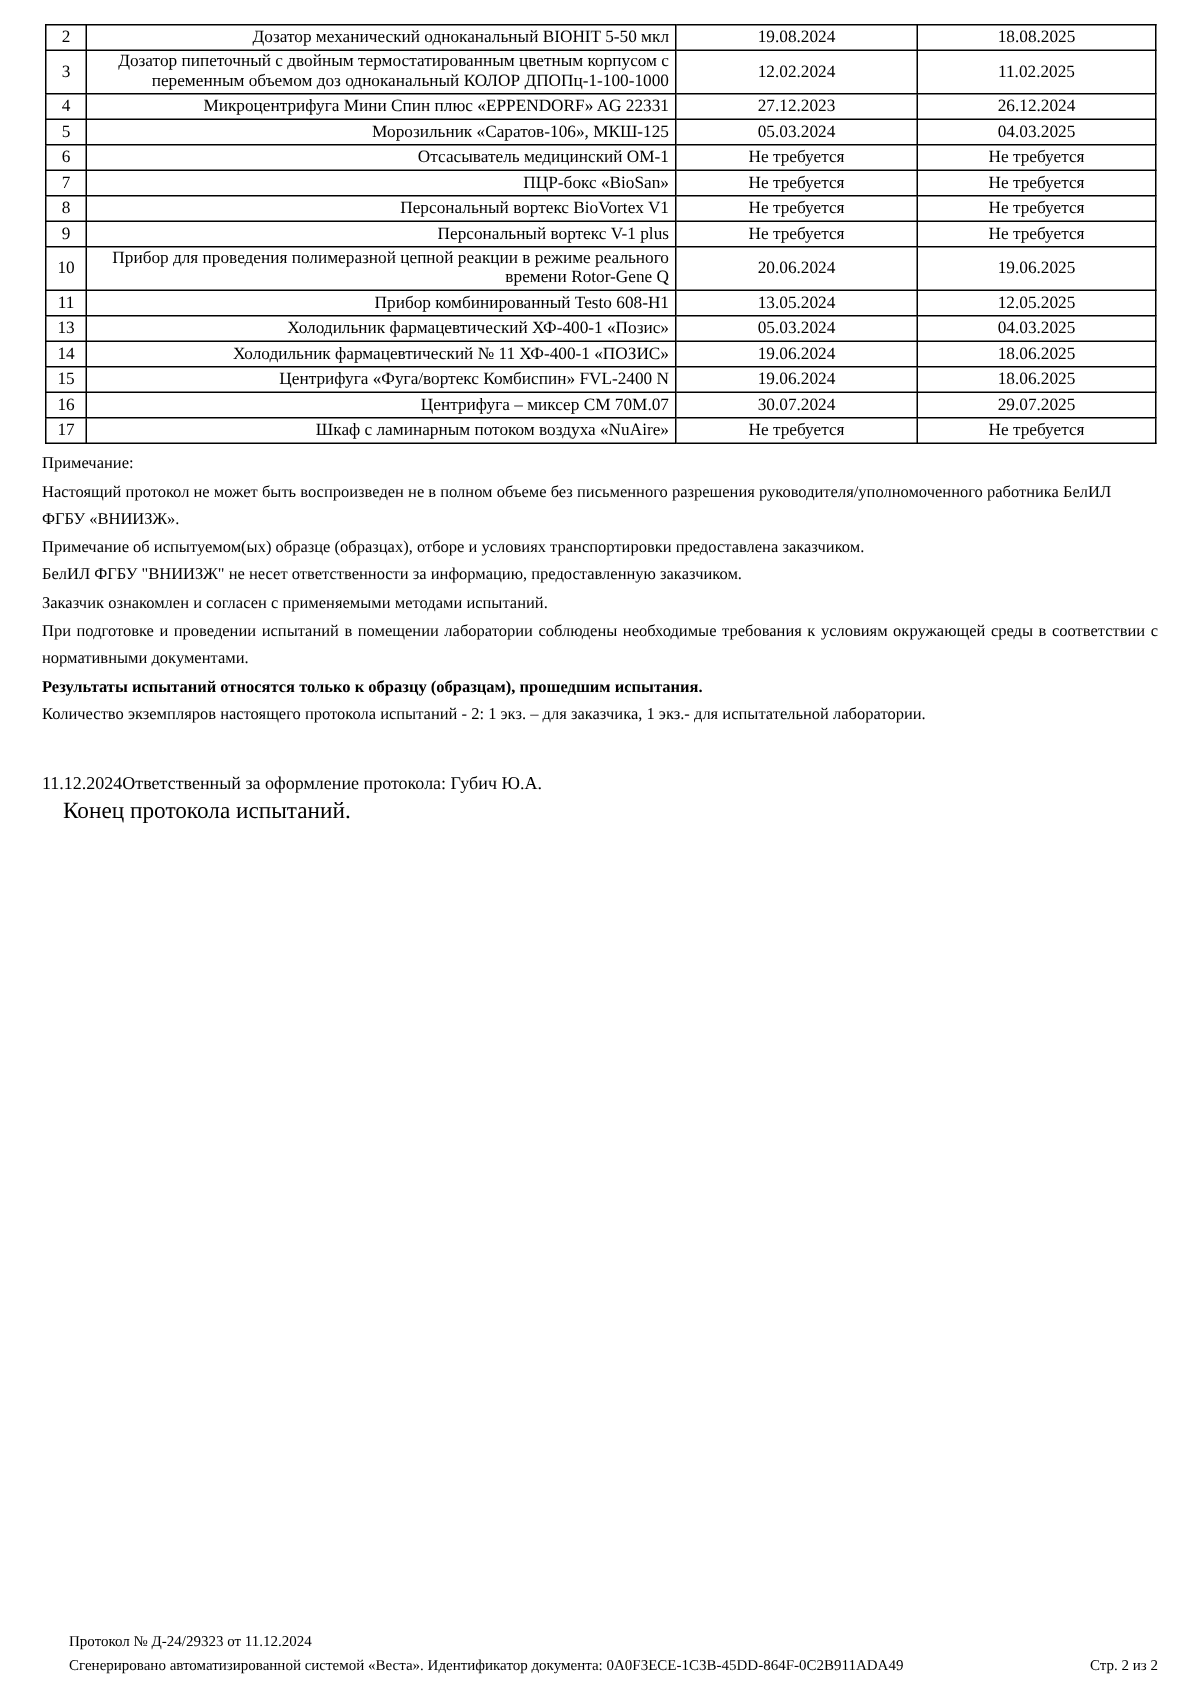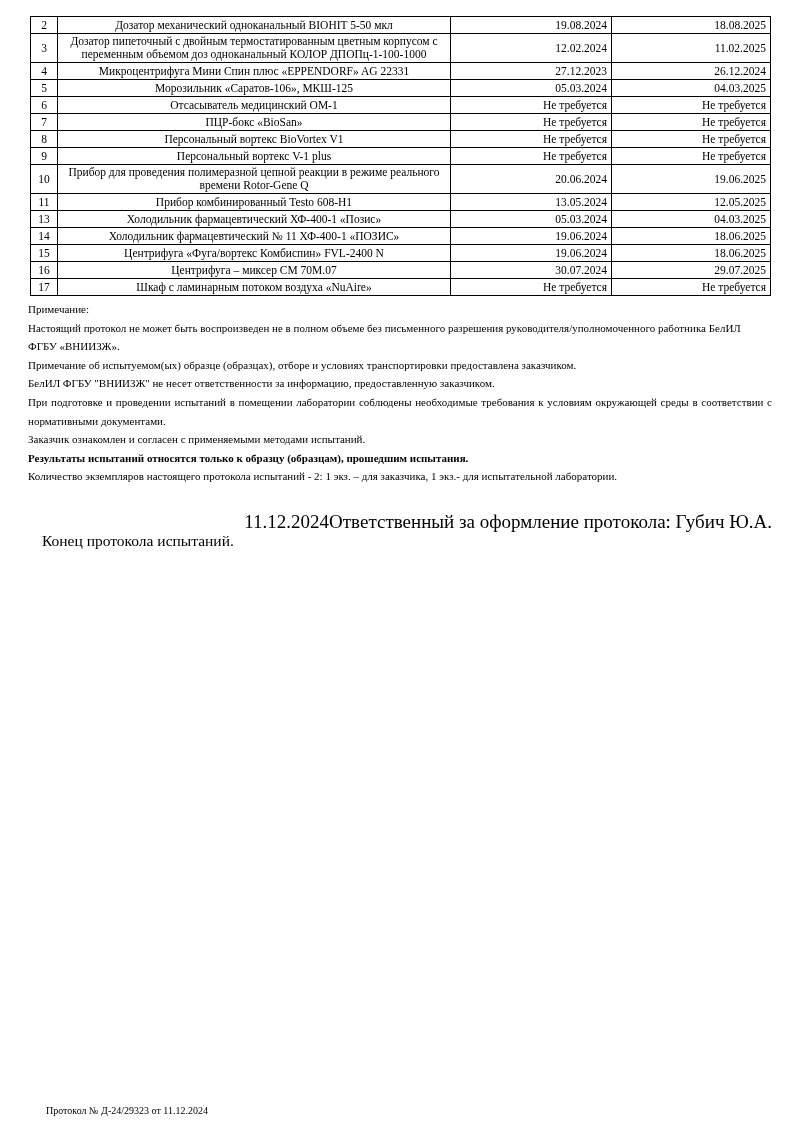--- a/index.html
+++ b/index.html
@@ -28,43 +28,43 @@
     line-height: 13px;
   }
   table.equip td {
     border: 1px solid #000;
     padding: 1px 4px;
     vertical-align: middle;
     overflow: hidden;
   }
   table.equip tr { height: 17px; }
   td.c-num  { text-align: center; padding: 1px 1px; }
-  td.c-name { text-align: center;  padding-left: 5px; }
-  td.c-date { text-align: right; }
+  td.c-name { text-align: right;  padding-left: 5px; }
+  td.c-date { text-align: center; }
   
   .notes {
     position: absolute;
     left: 28px;
     top: 300px;
     width: 744px;
     font-size: 11px;
     line-height: 18.6px;
   }
   .para { margin: 0; }
   .para.bold { font-weight: bold; }
   .para.just { text-align: justify; }
   
   .sign-row {
     position: absolute;
     left: 28px;
     top: 513px;
     width: 744px;
     display: flex;
-    justify-content: flex-end;
-    font-size: 19px;
+    justify-content: flex-start;
+    font-size: 12px;
     line-height: 18.6px;
   }
   .end-line {
     position: absolute;
     left: 42px;
     top: 532px;
     width: 744px;
     font-size: 15.5px;
     line-height: 18.6px;
   }
@@ -188,31 +188,35 @@
         </tr>
       </tbody>
   </table>
 
   <div class="notes">
     <div class="para">Примечание:</div>
     <div>
         <div class="para">Настоящий протокол не может быть воспроизведен не в полном объеме без письменного разрешения руководителя/уполномоченного работника БелИЛ ФГБУ «ВНИИЗЖ».</div>
         <div class="para">Примечание об испытуемом(ых) образце (образцах), отборе и условиях транспортировки предоставлена заказчиком.</div>
         <div class="para">БелИЛ ФГБУ "ВНИИЗЖ" не несет ответственности за информацию, предоставленную заказчиком.</div>
+        <div class="para">Заказчик ознакомлен и согласен с применяемыми методами испытаний.</div>
         <div class="para just">При подготовке и проведении испытаний в помещении лаборатории соблюдены необходимые требования к условиям окружающей среды в соответствии с нормативными документами.</div>
-        <div class="para">Заказчик ознакомлен и согласен с применяемыми методами испытаний.</div>
         <div class="para bold">Результаты испытаний относятся только к образцу (образцам), прошедшим испытания.</div>
         <div class="para just">Количество экземпляров настоящего протокола испытаний - 2: 1 экз. – для заказчика, 1 экз.- для испытательной лаборатории.</div>
       </div>
   </div>
 
   <div class="sign-row">
     <span>11.12.2024</span>
     <span>Ответственный за оформление протокола: Губич Ю.А.</span>
   </div>
 
   <div class="end-line">Конец протокола испытаний.</div>
 
   <div class="footer">
     <div>Протокол № Д-24/29323 от 11.12.2024</div>
+    <div class="footer-line2">
+      <span>Сгенерировано автоматизированной системой «Веста». Идентификатор документа: 0A0F3ECE-1C3B-45DD-864F-0C2B911ADA49</span>
+      <span>Стр. 2 из 2</span>
+    </div>
   </div>
 
 </div>
 
 </body></html>

